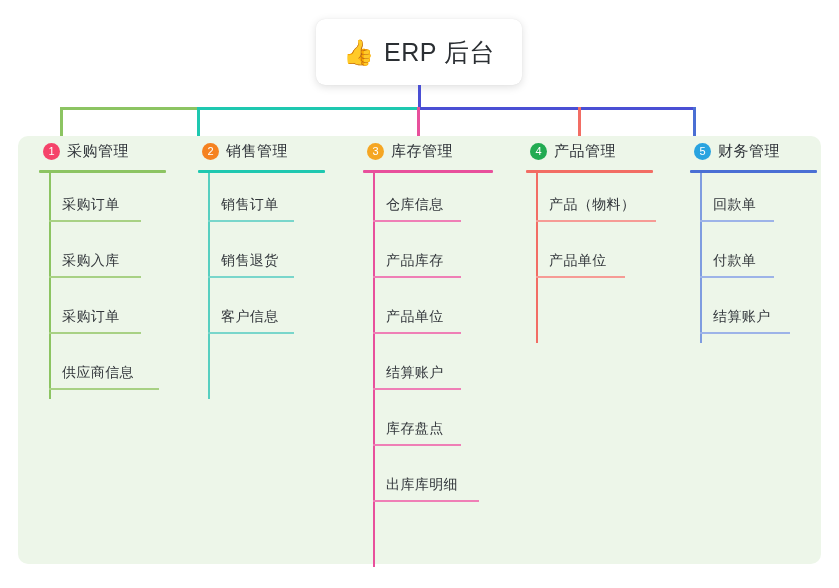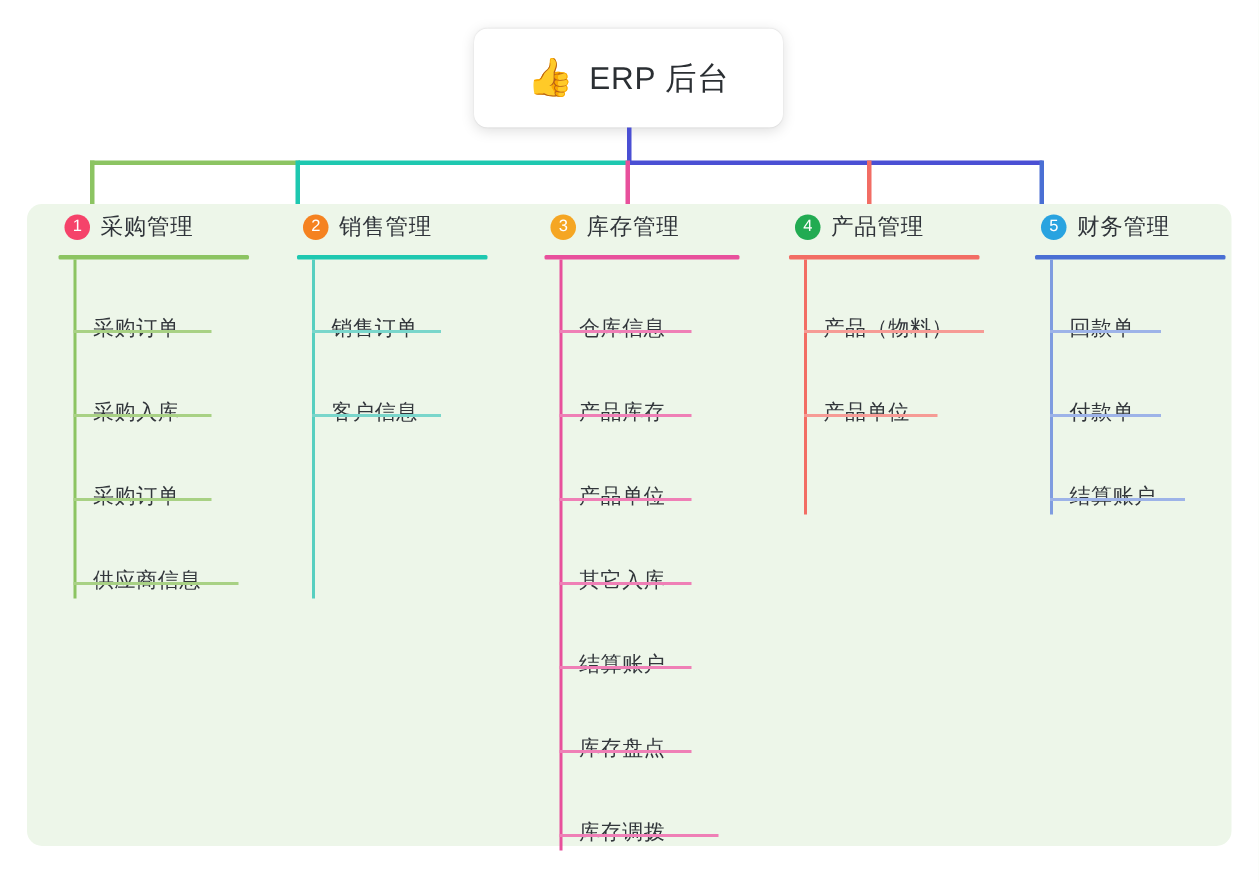--- a/index.html
+++ b/index.html
@@ -31,21 +31,21 @@
     justify-content: center;
     gap: 10px;
     box-sizing: border-box;
   }
   #root-card .root-emoji {
     font-size: 25px;
     line-height: 1;
     display: block;
   }
   #root-card .root-title {
-    font-size: 21px;
+    font-size: 25px;
     color: #2b2f33;
     letter-spacing: 0.5px;
     white-space: nowrap;
   }
 
   
   .conn { position: absolute; }
 
   
   #panel {
@@ -102,21 +102,21 @@
   }
 
   .items { position: relative; padding-top: 0; }
   .item {
     position: relative;
     height: 56px;
   }
   .item-label {
     position: absolute;
     left: 23px;
-    top: 37px;
+    top: 23px;
     font-size: 14px;
     color: #32363b;
     white-space: nowrap;
     letter-spacing: 0.4px;
   }
   .item-rule {
     position: absolute;
     left: 10px;
     top: 47px;
     height: 1.6px;
@@ -177,20 +177,24 @@
       <span class="col-title">销售管理</span>
     </div>
     <div class="col-underline" style="width:127px; background:#1ec8b0;"></div>
     <div class="spine" style="left:10px; height:226px; background:#57cfc0;"></div>
     <div class="items">
       <div class="item">
         <span class="item-label">销售订单</span>
         <div class="item-rule" style="width:86px; background:#79d6cb;"></div>
       </div>
       <div class="item">
+        <span class="item-label">销售退货</span>
+        <div class="item-rule" style="width:86px; background:#79d6cb;"></div>
+      </div>
+      <div class="item">
         <span class="item-label">客户信息</span>
         <div class="item-rule" style="width:86px; background:#79d6cb;"></div>
       </div>
     </div>
   </div>
 
   <div class="column" style="left:345px; width:160px;">
     <div class="col-header">
       <span class="badge" style="background:#f5a623;">3</span>
       <span class="col-title">库存管理</span>
@@ -204,33 +208,29 @@
       </div>
       <div class="item">
         <span class="item-label">产品库存</span>
         <div class="item-rule" style="width:88px; background:#ef7fb6;"></div>
       </div>
       <div class="item">
         <span class="item-label">产品单位</span>
         <div class="item-rule" style="width:88px; background:#ef7fb6;"></div>
       </div>
       <div class="item">
-        <span class="item-label">其它入库</span>
-        <div class="item-rule" style="width:88px; background:#ef7fb6;"></div>
-      </div>
-      <div class="item">
         <span class="item-label">结算账户</span>
         <div class="item-rule" style="width:88px; background:#ef7fb6;"></div>
       </div>
       <div class="item">
         <span class="item-label">库存盘点</span>
         <div class="item-rule" style="width:88px; background:#ef7fb6;"></div>
       </div>
       <div class="item">
-        <span class="item-label">库存调拨</span>
+        <span class="item-label">出库库明细</span>
         <div class="item-rule" style="width:106px; background:#ef7fb6;"></div>
       </div>
     </div>
   </div>
 
   <div class="column" style="left:508px; width:160px;">
     <div class="col-header">
       <span class="badge" style="background:#22ab52;">4</span>
       <span class="col-title">产品管理</span>
     </div>

